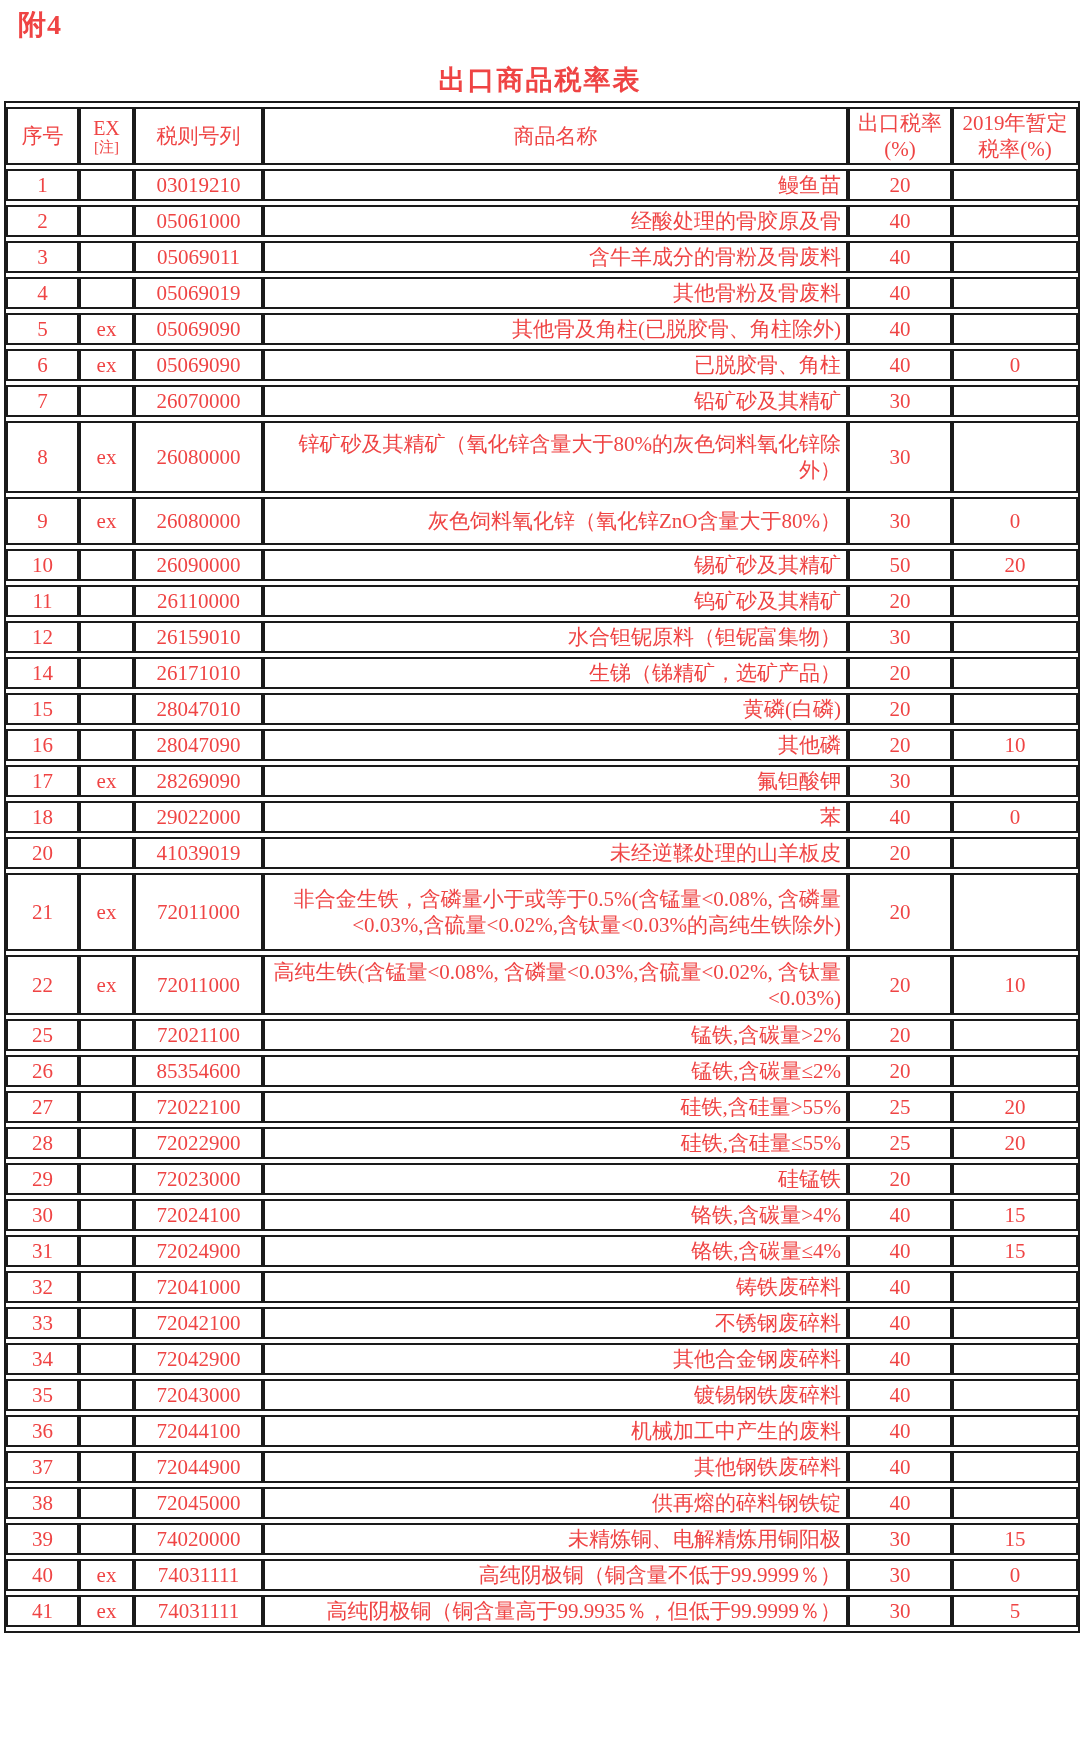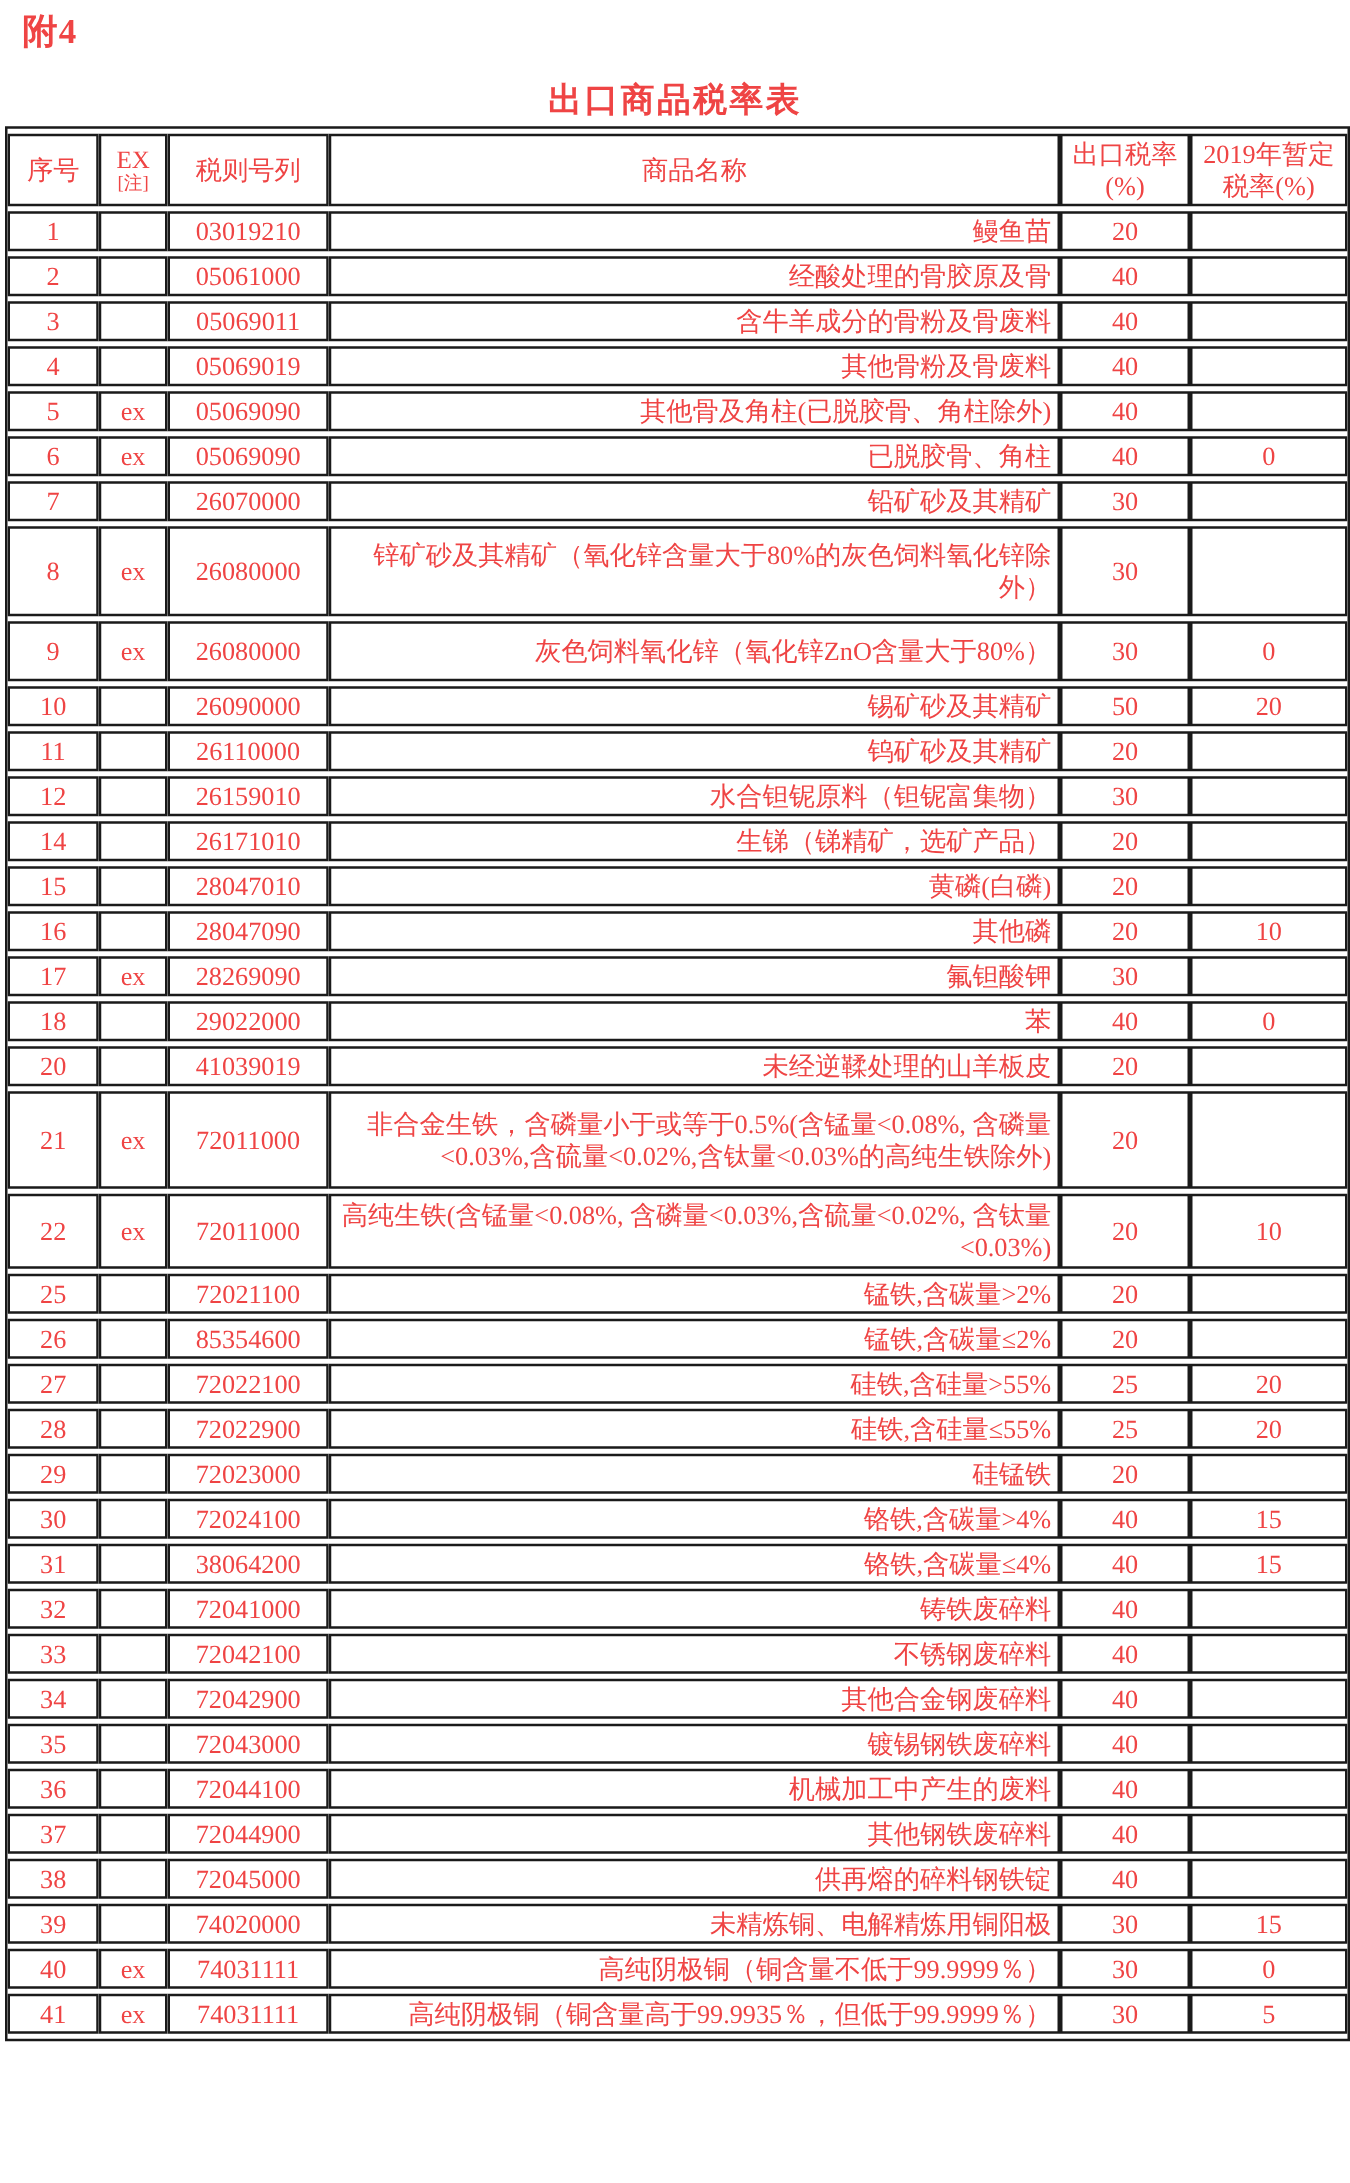--- a/index.html
+++ b/index.html
@@ -301,21 +301,21 @@
           <td class="center">30</td>
           <td class="center"></td>
           <td class="center">72024100</td>
           <td class="left">铬铁,含碳量&gt;4%</td>
           <td class="center">40</td>
           <td class="center">15</td>
         </tr>
         <tr>
           <td class="center">31</td>
           <td class="center"></td>
-          <td class="center">38064200</td>
+          <td class="center">72024900</td>
           <td class="left">铬铁,含碳量≤4%</td>
           <td class="center">40</td>
           <td class="center">15</td>
         </tr>
         <tr>
           <td class="center">32</td>
           <td class="center"></td>
           <td class="center">72041000</td>
           <td class="left">铸铁废碎料</td>
           <td class="center">40</td>

